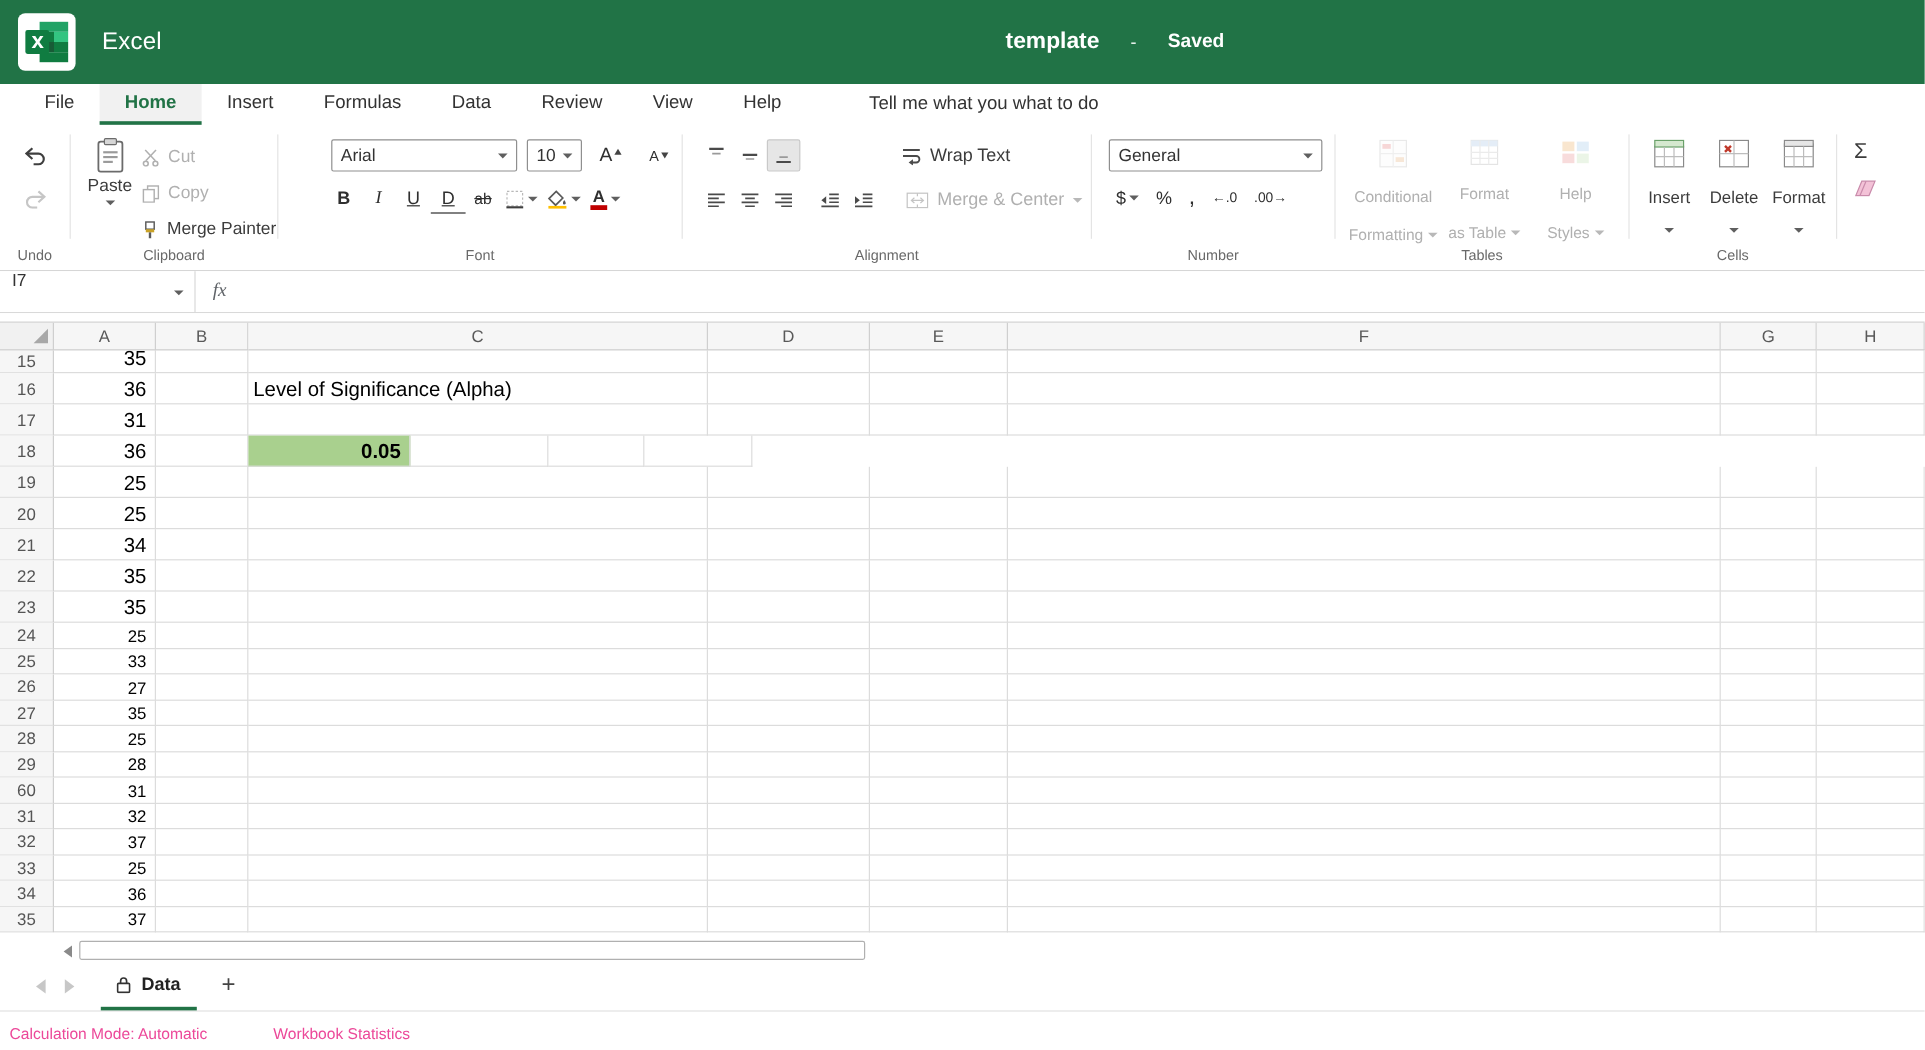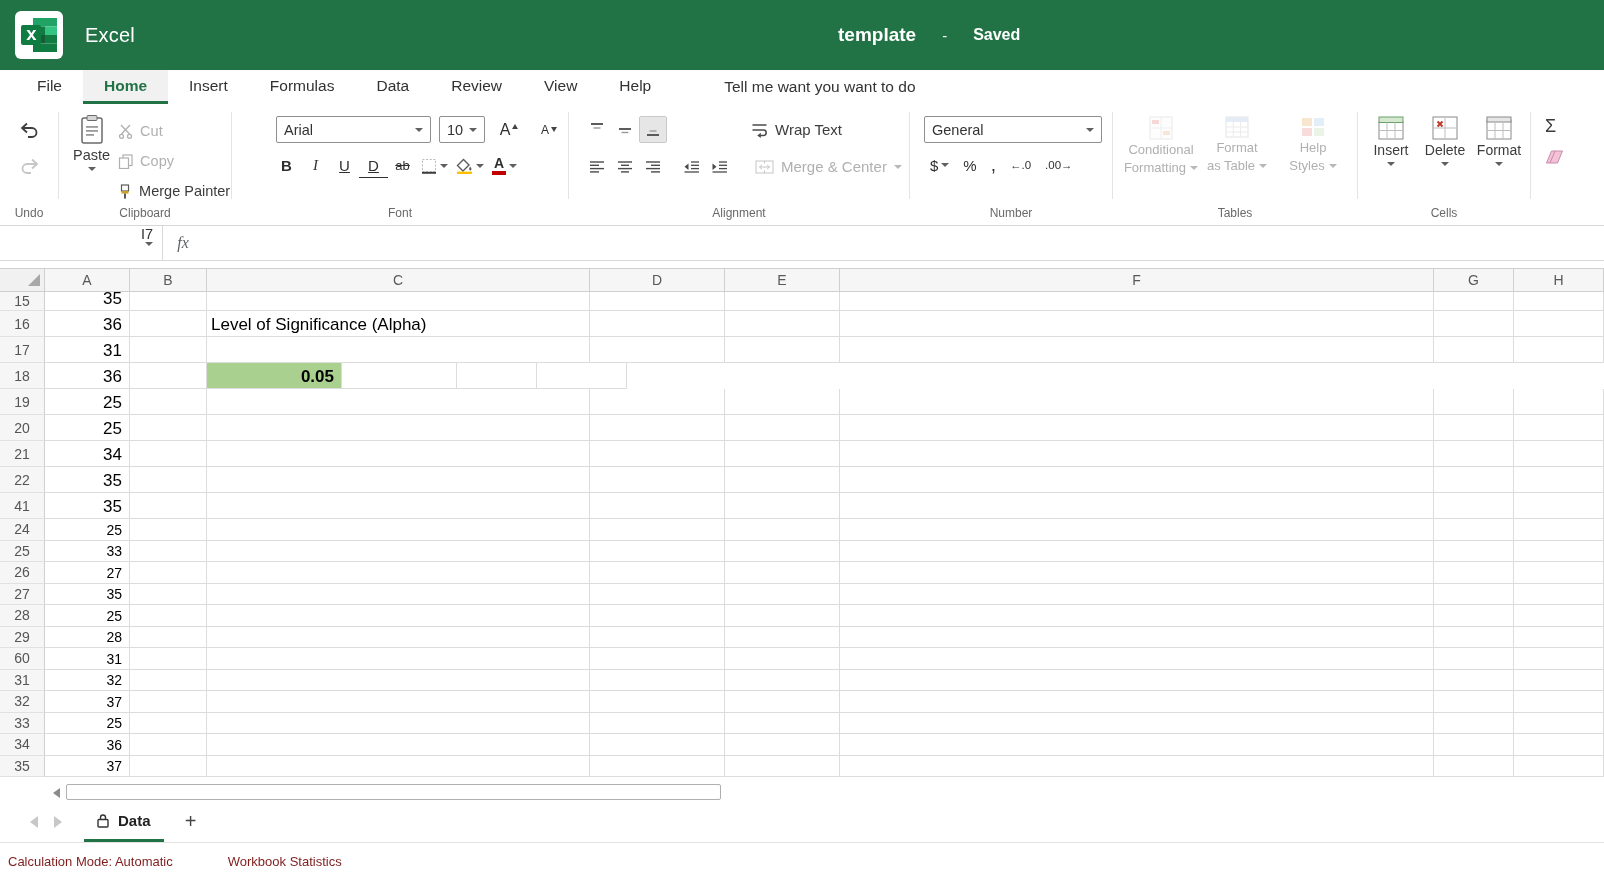--- a/index.html
+++ b/index.html
@@ -68,29 +68,29 @@
   
   .g-num { width:202px; }
   .nrow1 { margin:12px 0 0 14px; }
   .nrow2 { display:flex; align-items:center; gap:6px; margin:9px 0 0 16px; }
   .num-btn { display:flex; align-items:center; gap:3px; font-size:15px; color:#2f2f2f; height:26px; padding:0 4px; }
   .dec-btn { font-size:11.5px; letter-spacing:0; color:#2f2f2f; }
 
   
   .g-tables { width:244px; display:flex; padding:12px 0 0 10px; }
   .g-cells { width:172px; display:flex; padding:12px 0 0 6px; }
-  .stackbtn { width:76px; display:flex; flex-direction:column; align-items:center; gap:2px; font-size:13px; line-height:1.25; text-align:center; color:#3c3c3c; }
+  .stackbtn { width:76px; display:flex; flex-direction:column; align-items:center; gap:16px; font-size:13px; line-height:1.25; text-align:center; color:#3c3c3c; }
   .stackbtn.w54 { width:54px; font-size:14px; }
   .stackbtn .l2 { display:flex; align-items:center; gap:4px; }
   .g-edit { flex:1; display:flex; flex-direction:column; padding:12px 0 0 14px; gap:13px; align-items:flex-start; }
   .sigma { font-size:18px; color:#3c3c3c; }
 
   
   .fbar { height:35px; border-bottom:1px solid #d9d9d9; display:flex; align-items:stretch; background:#fff; }
-  .namebox { width:163px; display:flex; align-items:flex-end; padding:0 9px 0 10px; font-size:14.5px; color:#333; border-right:1px solid #d9d9d9; cursor:text;flex-direction:column; }
+  .namebox { width:163px; display:flex; align-items:flex-start; padding:0 9px 0 10px; font-size:14.5px; color:#333; border-right:1px solid #d9d9d9; cursor:text;flex-direction:column; }
   .namebox .caret { margin-left:auto; }
   .fx { width:40px; display:flex; align-items:center; justify-content:center; font-style:italic; font-family:"Liberation Serif", serif; font-size:16px; color:#5f6368; }
   .finput { flex:1; cursor:text; }
 
   .gapband { height:7px; background:#fff; }
 
   
   .colheads { display:flex; height:24px; border-top:1px solid #d0d0d0; font-size:14px; color:#595959; background:#f6f6f6; }
   .corner { width:45px; flex:none; position:relative; background:#f1f1f1; border-right:1px solid #cfcfcf; border-bottom:1px solid #cfcfcf; cursor:pointer; }
   .corner::after { content:""; position:absolute; right:4px; top:5px; width:0; height:0; border-bottom:12px solid #a8a8a8; border-left:12px solid transparent; }
@@ -112,21 +112,21 @@
   .hs-thumb { position:absolute; left:21px; right:0; top:0; height:16px; background:#fff; border:1px solid #b0b0b0; border-radius:2px; cursor:grab; }
 
   .sheetbar { height:41px; background:#fff; display:flex; align-items:stretch; padding-left:30px; }
   .navarr { align-self:center; width:0; height:0; cursor:default; }
   .nav-prev { border-top:6px solid transparent; border-bottom:6px solid transparent; border-right:8px solid #c7c7c7; margin-right:16px; }
   .nav-next { border-top:6px solid transparent; border-bottom:6px solid transparent; border-left:8px solid #c7c7c7; }
   .tab { display:flex; align-items:center; gap:9px; padding:0 13px; margin-left:22px; border-bottom:3px solid #217346; cursor:pointer; }
   .tab-label { font-size:15px; font-weight:700; color:#222; }
   .addsheet { align-self:center; margin-left:14px; font-size:20px; color:#444; width:26px; text-align:center; cursor:pointer; }
 
-  .statusbar { height:33px; border-top:1px solid #e2e2e2; background:#fff; display:flex; gap:55px; padding:11px 0 0 8px; font-size:13px; color:#7f1d1d; }
+  .statusbar { height:33px; border-top:1px solid #e2e2e2; background:#fff; display:flex; gap:55px; padding:11px 0 0 8px; font-size:13px; color:#ec4899; }
   .status-item { white-space:nowrap; cursor:pointer; }
 </style>
 </head>
 <body>
 
 <div class="app">
 
   <header class="titlebar">
     <div class="logo-tile">
       <svg width="36" height="34" viewBox="0 0 36 34">
@@ -150,21 +150,21 @@
 
   <nav class="menubar">
     <div class="menu-item">File</div>
     <div class="menu-item active">Home</div>
     <div class="menu-item">Insert</div>
     <div class="menu-item">Formulas</div>
     <div class="menu-item">Data</div>
     <div class="menu-item">Review</div>
     <div class="menu-item">View</div>
     <div class="menu-item">Help</div>
-    <div class="tellme">Tell me want you want to do</div>
+    <div class="tellme">Tell me what you what to do</div>
   </nav>
 
   <div class="ribbon">
 
     <div class="rgroup g-undo">
       <button class="icon-btn">
         <svg width="21" height="16" viewBox="0 0 21 16">
           <path d="M4 6 h9 a4.5 4.5 0 0 1 0 9 h-4" fill="none" stroke="#3f3f3f" stroke-width="1.8"></path>
           <path d="M8 1.5 L3 6 L8 10.5" fill="none" stroke="#3f3f3f" stroke-width="1.8"></path>
         </svg>
@@ -587,21 +587,21 @@
           <div class="cell fs-lg al-r" style="width: 85px;">35</div>
           <div class="cell fs-lg" style="width: 77px;"></div>
           <div class="cell fs-lg" style="width: 383px;"></div>
           <div class="cell fs-lg" style="width: 135px;"></div>
           <div class="cell fs-lg" style="width: 115px;"></div>
           <div class="cell fs-lg" style="width: 594px;"></div>
           <div class="cell fs-lg" style="width: 80px;"></div>
           <div class="cell fs-lg" style="width: 90px;"></div>
         </div>
         <div class="grow" style="height: 26px;">
-          <div class="rowhead">41</div>
+          <div class="rowhead">23</div>
           <div class="cell fs-lg al-r" style="width: 85px;">35</div>
           <div class="cell fs-lg" style="width: 77px;"></div>
           <div class="cell fs-lg" style="width: 383px;"></div>
           <div class="cell fs-lg" style="width: 135px;"></div>
           <div class="cell fs-lg" style="width: 115px;"></div>
           <div class="cell fs-lg" style="width: 594px;"></div>
           <div class="cell fs-lg" style="width: 80px;"></div>
           <div class="cell fs-lg" style="width: 90px;"></div>
         </div>
         <div class="grow" style="height: 21.5px;">

